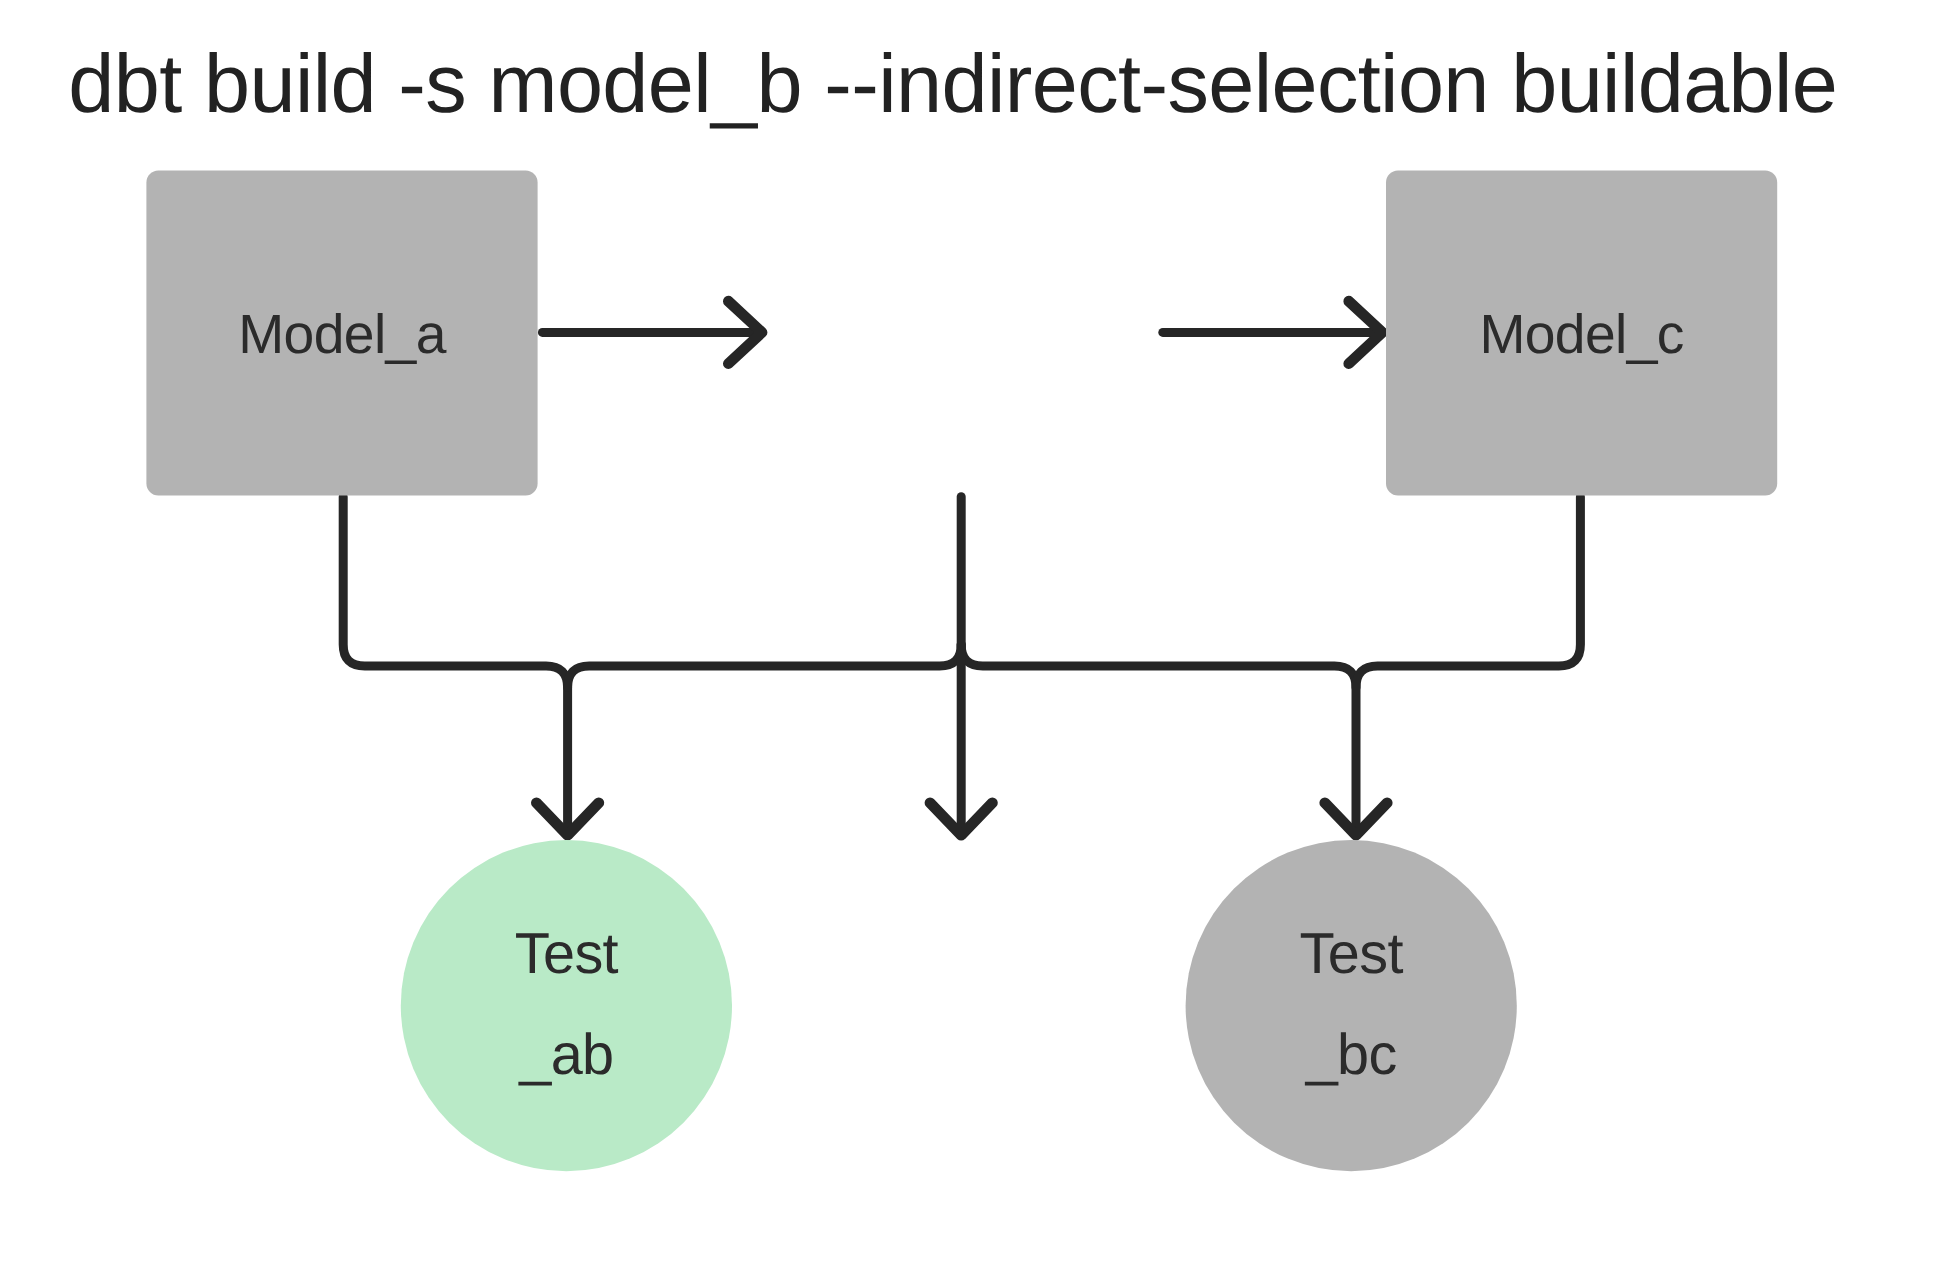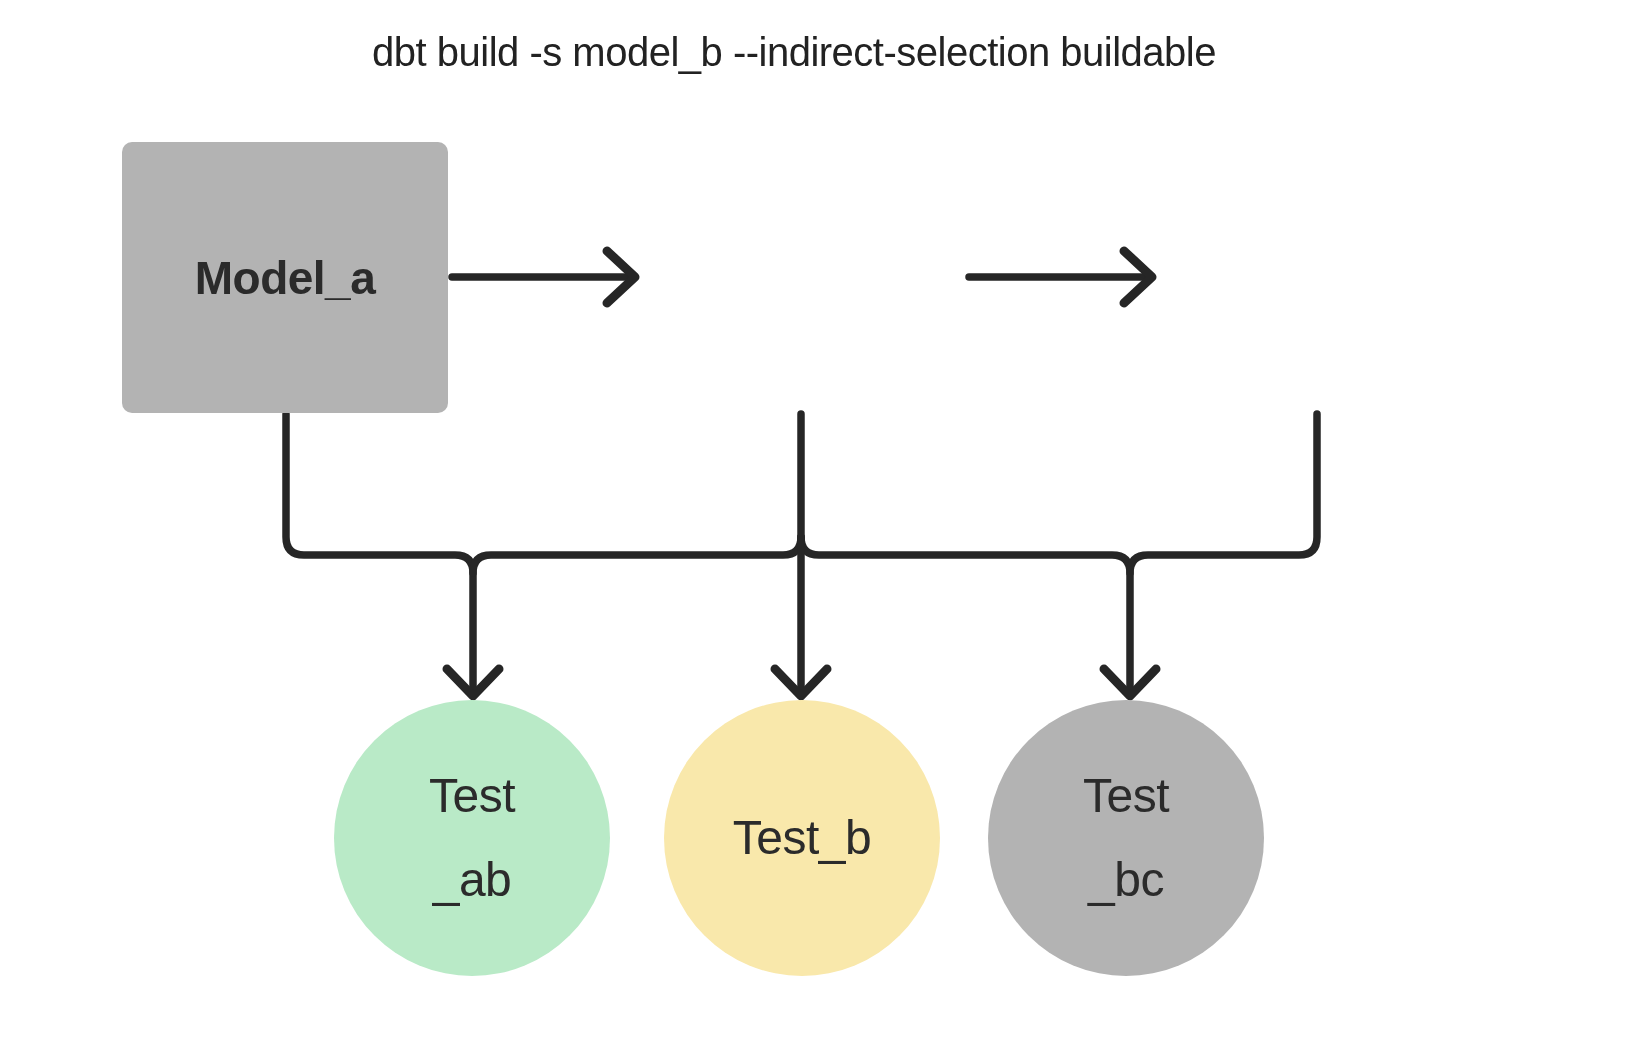--- a/index.html
+++ b/index.html
@@ -8,21 +8,21 @@
     background: #ffffff;
     font-family: "Liberation Sans", sans-serif;
     overflow: hidden;
   }
   .stage { position: relative; width: 1630px; height: 1060px; background: #ffffff; }
 
   .title {
     position: absolute;
     left: 0; top: 30px; width: 1588px;
     text-align: center;
-    font-size: 40px;
+    font-size: 69px;
     font-weight: 500;
     letter-spacing: -0.5px;
     color: #222222;
     white-space: nowrap;
   }
 
   .connector-layer { position: absolute; left: 0; top: 0; }
   .edge {
     fill: none;
     stroke: #262626;
@@ -37,21 +37,21 @@
     stroke-linecap: round;
     stroke-linejoin: round;
   }
 
   .model-box {
     position: absolute;
     width: 326px; height: 271px;
     border-radius: 10px;
     display: flex; align-items: center; justify-content: center;
     font-size: 46px;
-    font-weight: 700;
+    font-weight: 400;
     letter-spacing: -0.5px;
     color: #2b2b2b;
   }
   .model-a { left: 122px; top: 142px; background: #b3b3b3; }
   .model-b { left: 638px; top: 142px; width: 327px; background: #4795f2; color: #ffffff; }
   .model-c { left: 1155px; top: 142px; background: #b3b3b3; }
 
   .test-circle {
     position: absolute;
     width: 276px; height: 276px;
@@ -96,28 +96,28 @@
 
     <path class="edge" d="M 801 414 L 801 690"></path>
     <path class="arrowhead" d="M 775 669 L 801 696 L 827 669"></path>
   </svg>
 
   <div class="model-box model-a">
     <span>Model_a</span>
   </div>
 
 
+  <div class="model-box model-c">
+    <span>Model_c</span>
+  </div>
 
   <div class="test-circle test-ab">
     <span>Test</span>
     <span>_ab</span>
   </div>
 
-  <div class="test-circle test-b">
-    <span>Test_b</span>
-  </div>
 
   <div class="test-circle test-bc">
     <span>Test</span>
     <span>_bc</span>
   </div>
 
 </div>
 
 </body></html>

